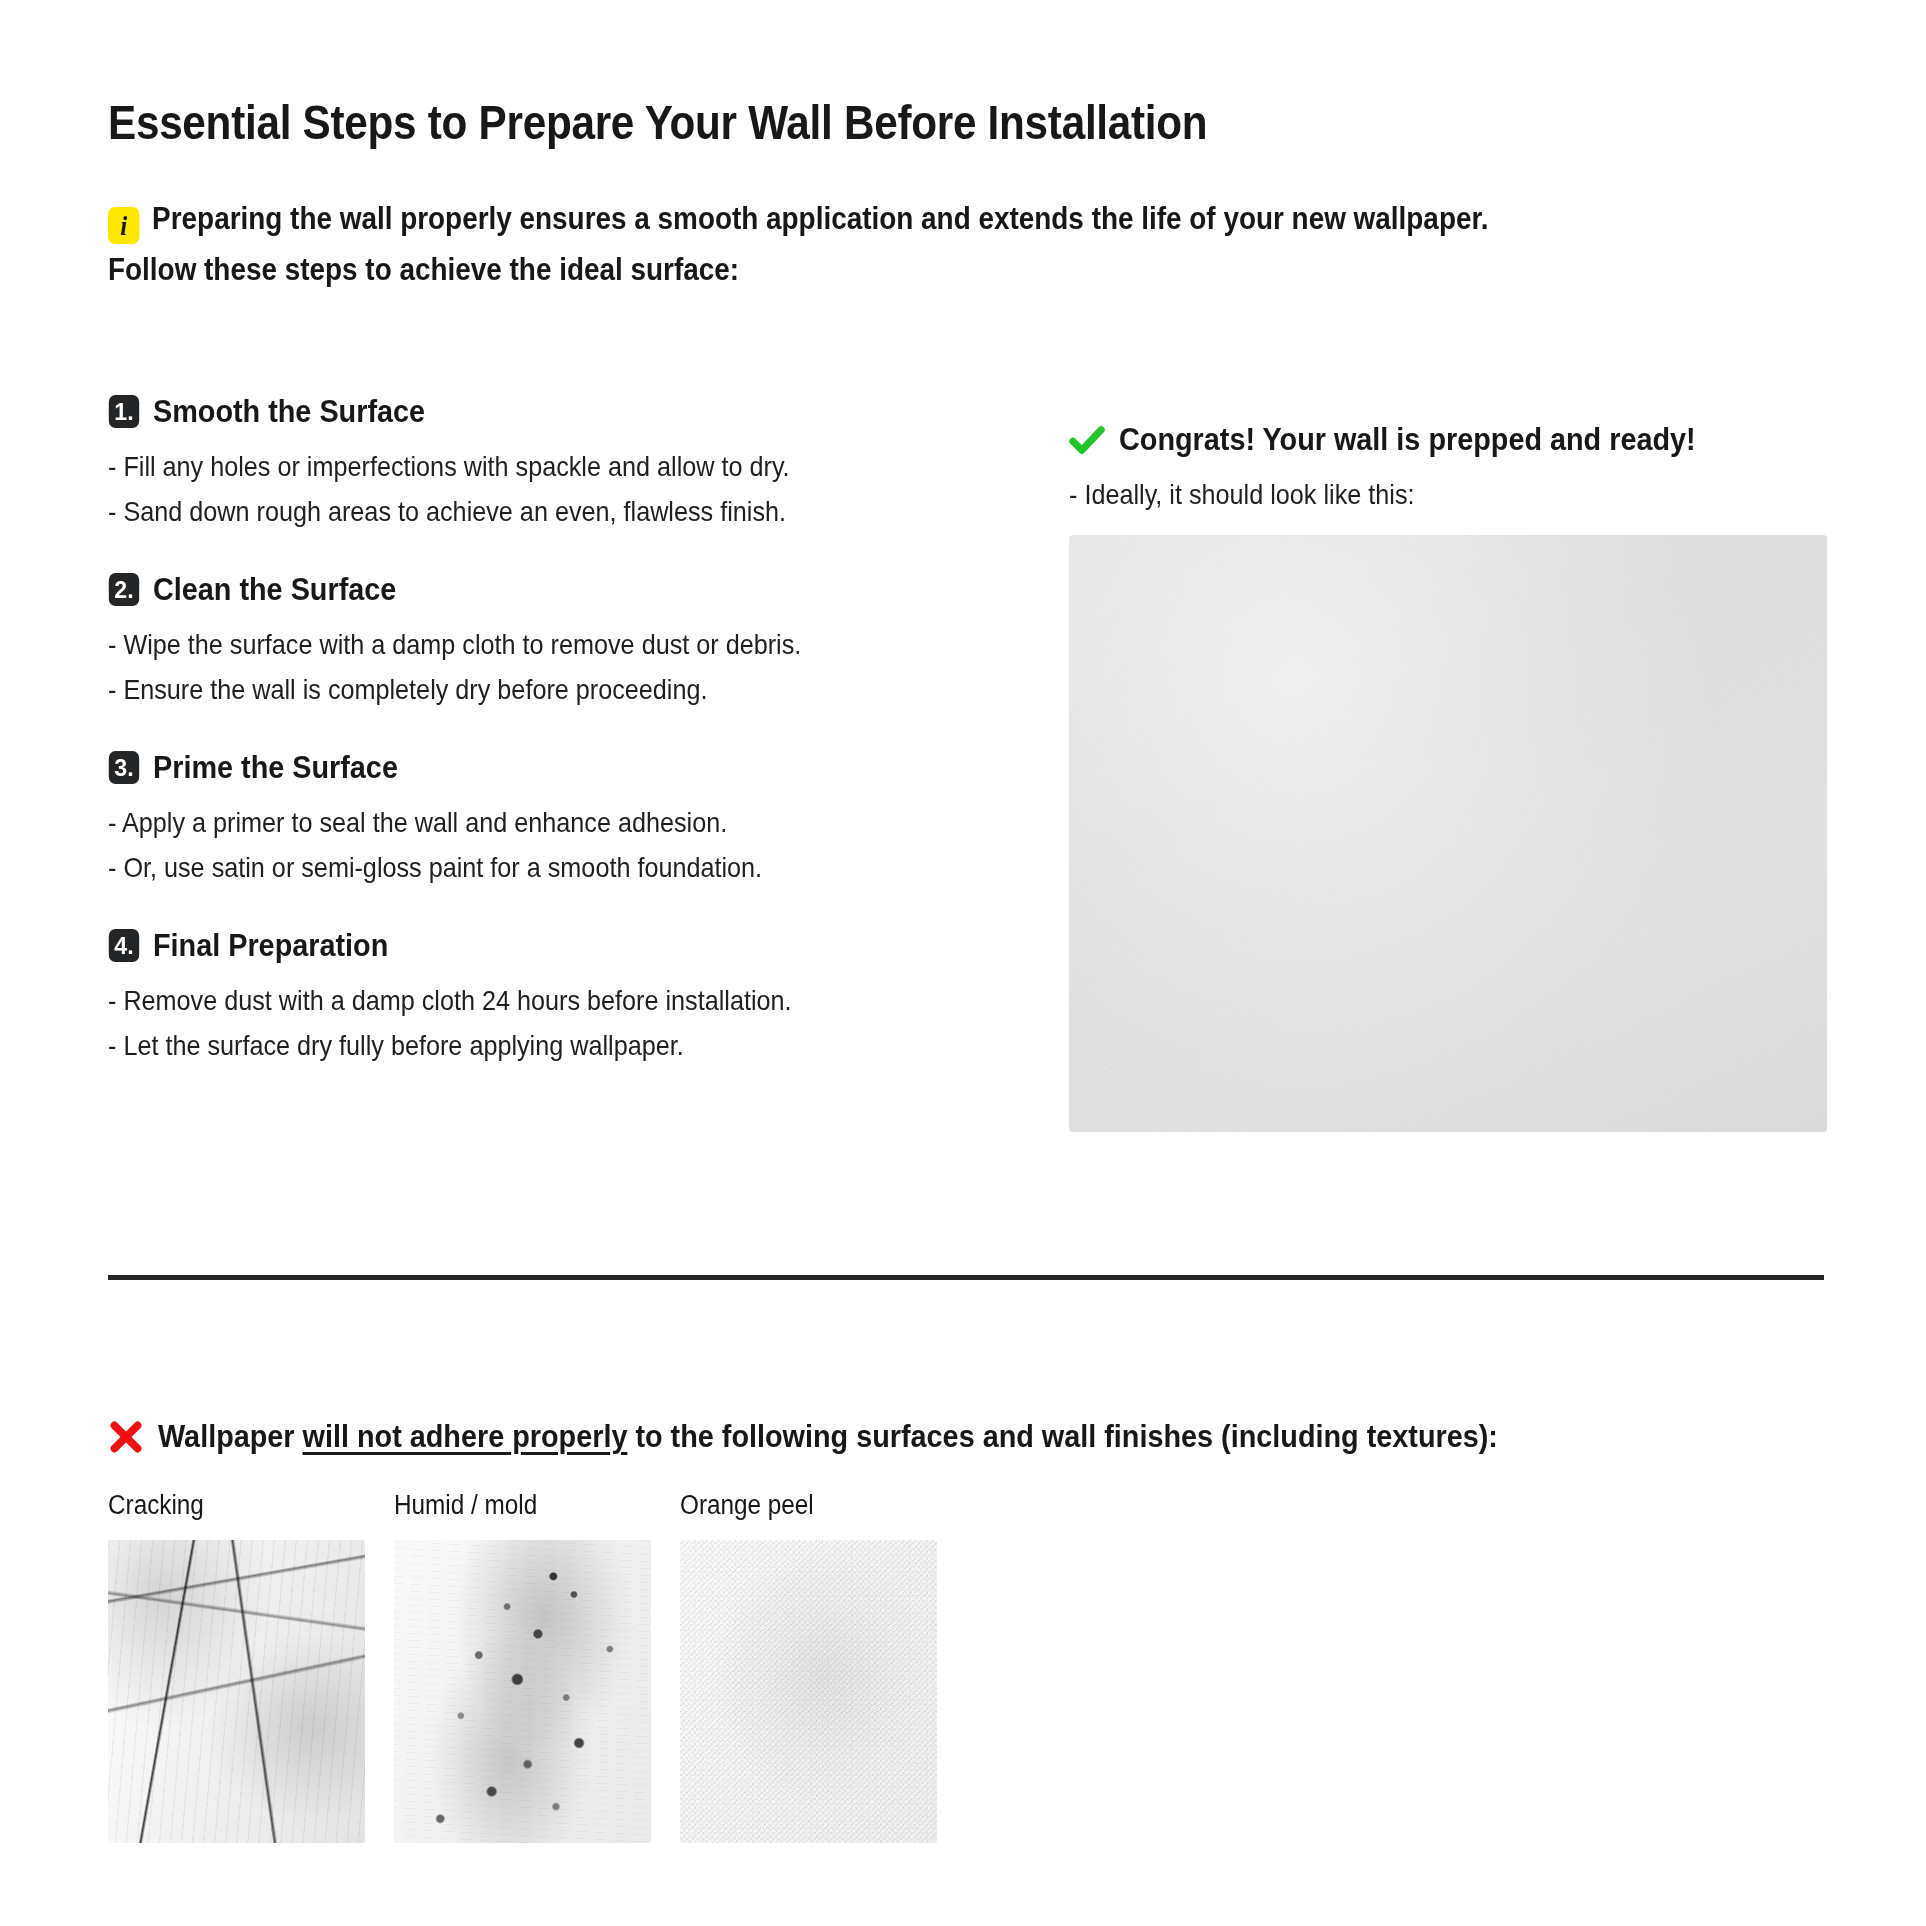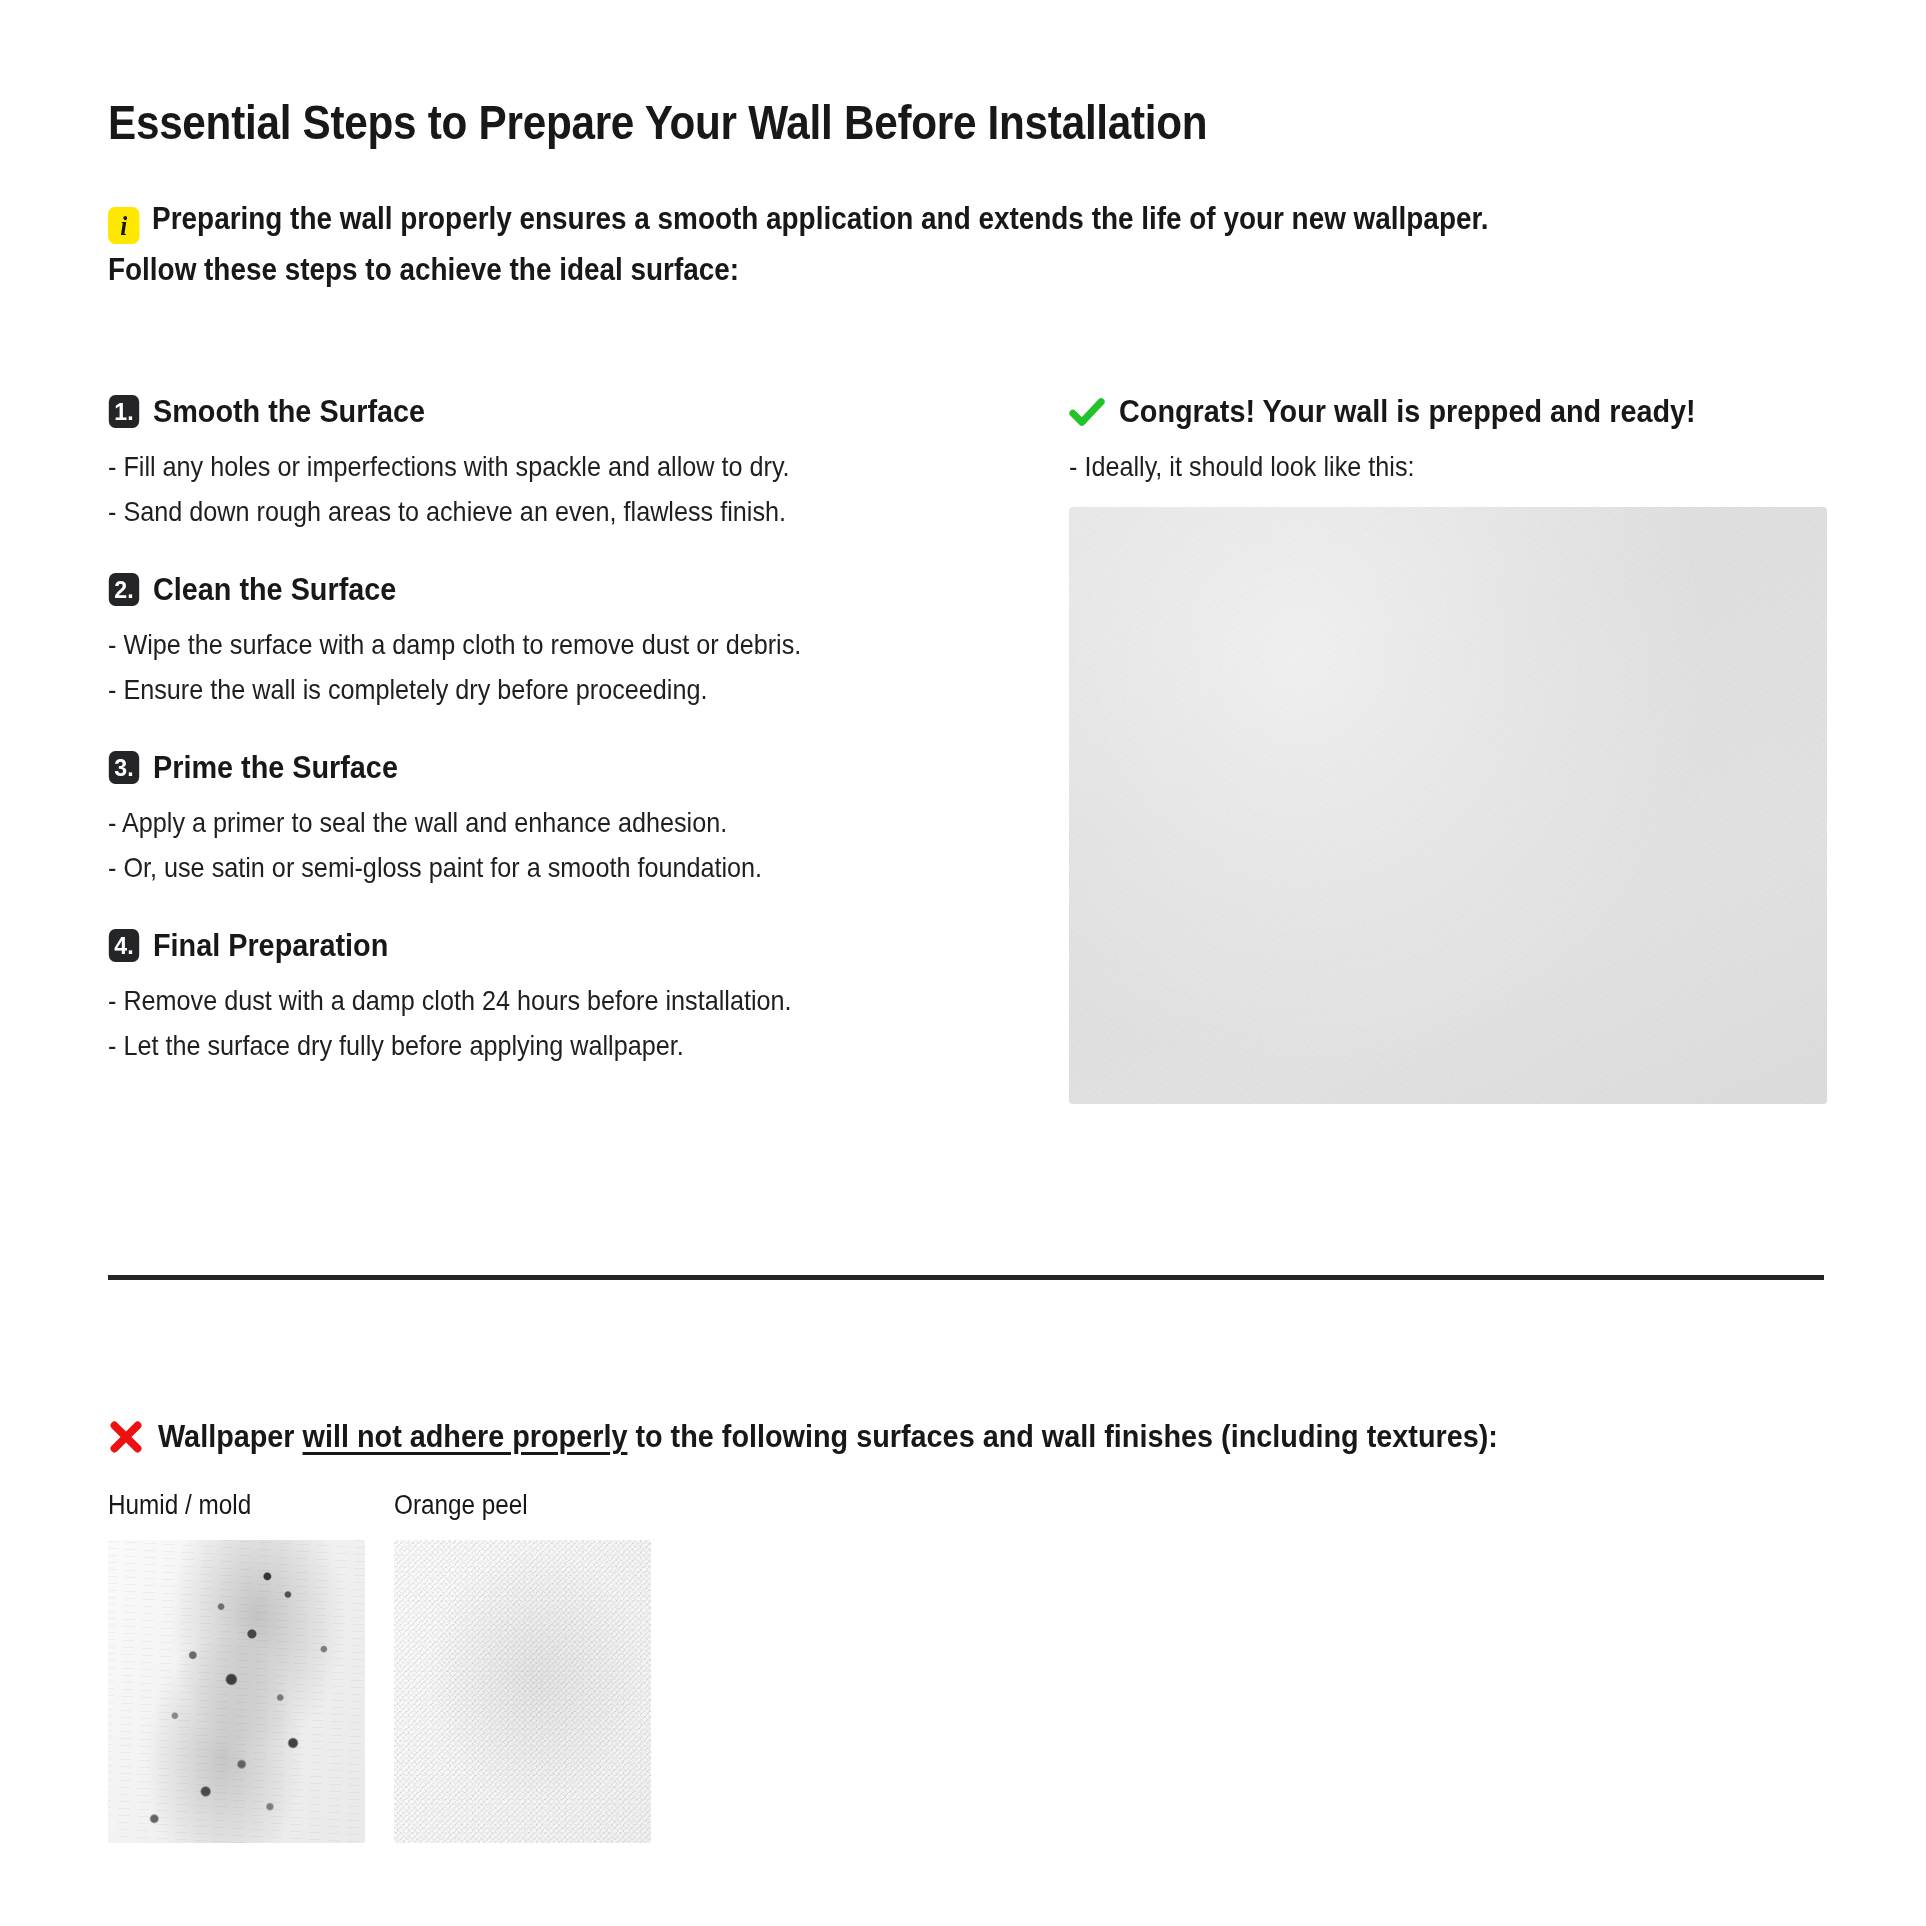--- a/index.html
+++ b/index.html
@@ -106,20 +106,21 @@
     transform: scaleX(0.90);
     transform-origin: left top;
     white-space: nowrap;
   }
 
   
   .congrats-head {
     display: flex;
     align-items: center;
     margin-bottom: 14px;
+    margin-top: 28px;
   }
   .icon-check {
     flex: 0 0 auto;
     width: 36px; height: 36px;
     margin-right: 14px;
   }
   .congrats-title {
     font-size: 32px;
     font-weight: 700;
     color: #17181a;
@@ -395,20 +396,24 @@
 
   <div class="warn-head">
     <svg class="icon-x" viewBox="0 0 56 56">
       <path d="M10 10 L46 46 M46 10 L10 46" fill="none" stroke="#EE1111" stroke-width="12" stroke-linecap="round"></path>
     </svg>
     <span class="warn-text"><span>Wallpaper </span><u>will not adhere properly</u><span> to the following surfaces and wall finishes (including textures):</span></span>
   </div>
 
   <div class="tex-row">
     <div class="tex-cell">
+      <div class="tex-label">Cracking</div>
+      <div class="tex-img t-crack"></div>
+    </div>
+    <div class="tex-cell">
       <div class="tex-label">Humid / mold</div>
       <div class="tex-img t-mold"></div>
     </div>
     <div class="tex-cell">
       <div class="tex-label">Orange peel</div>
       <div class="tex-img t-orange"></div>
     </div>
   </div>
 
 </div>

